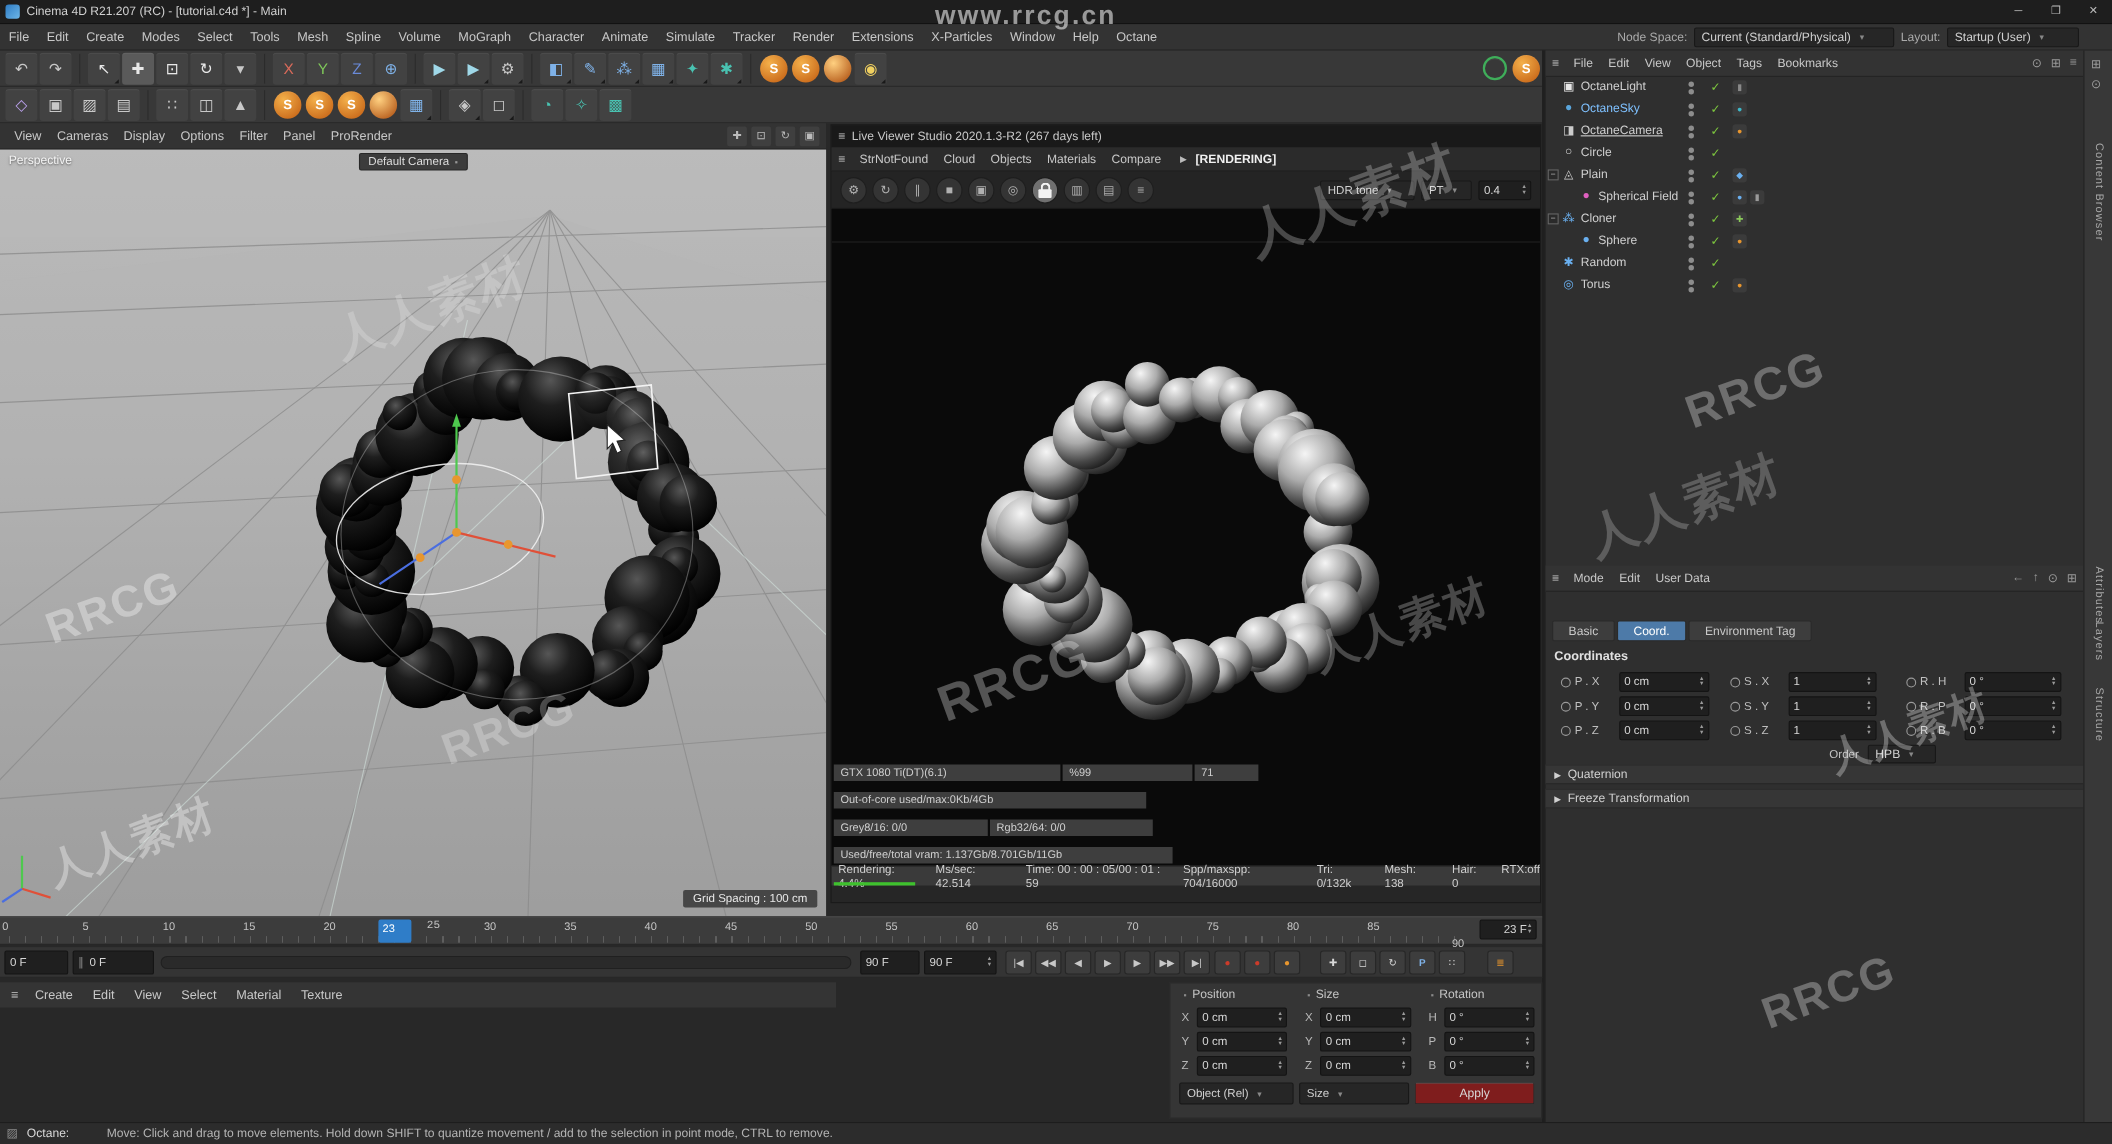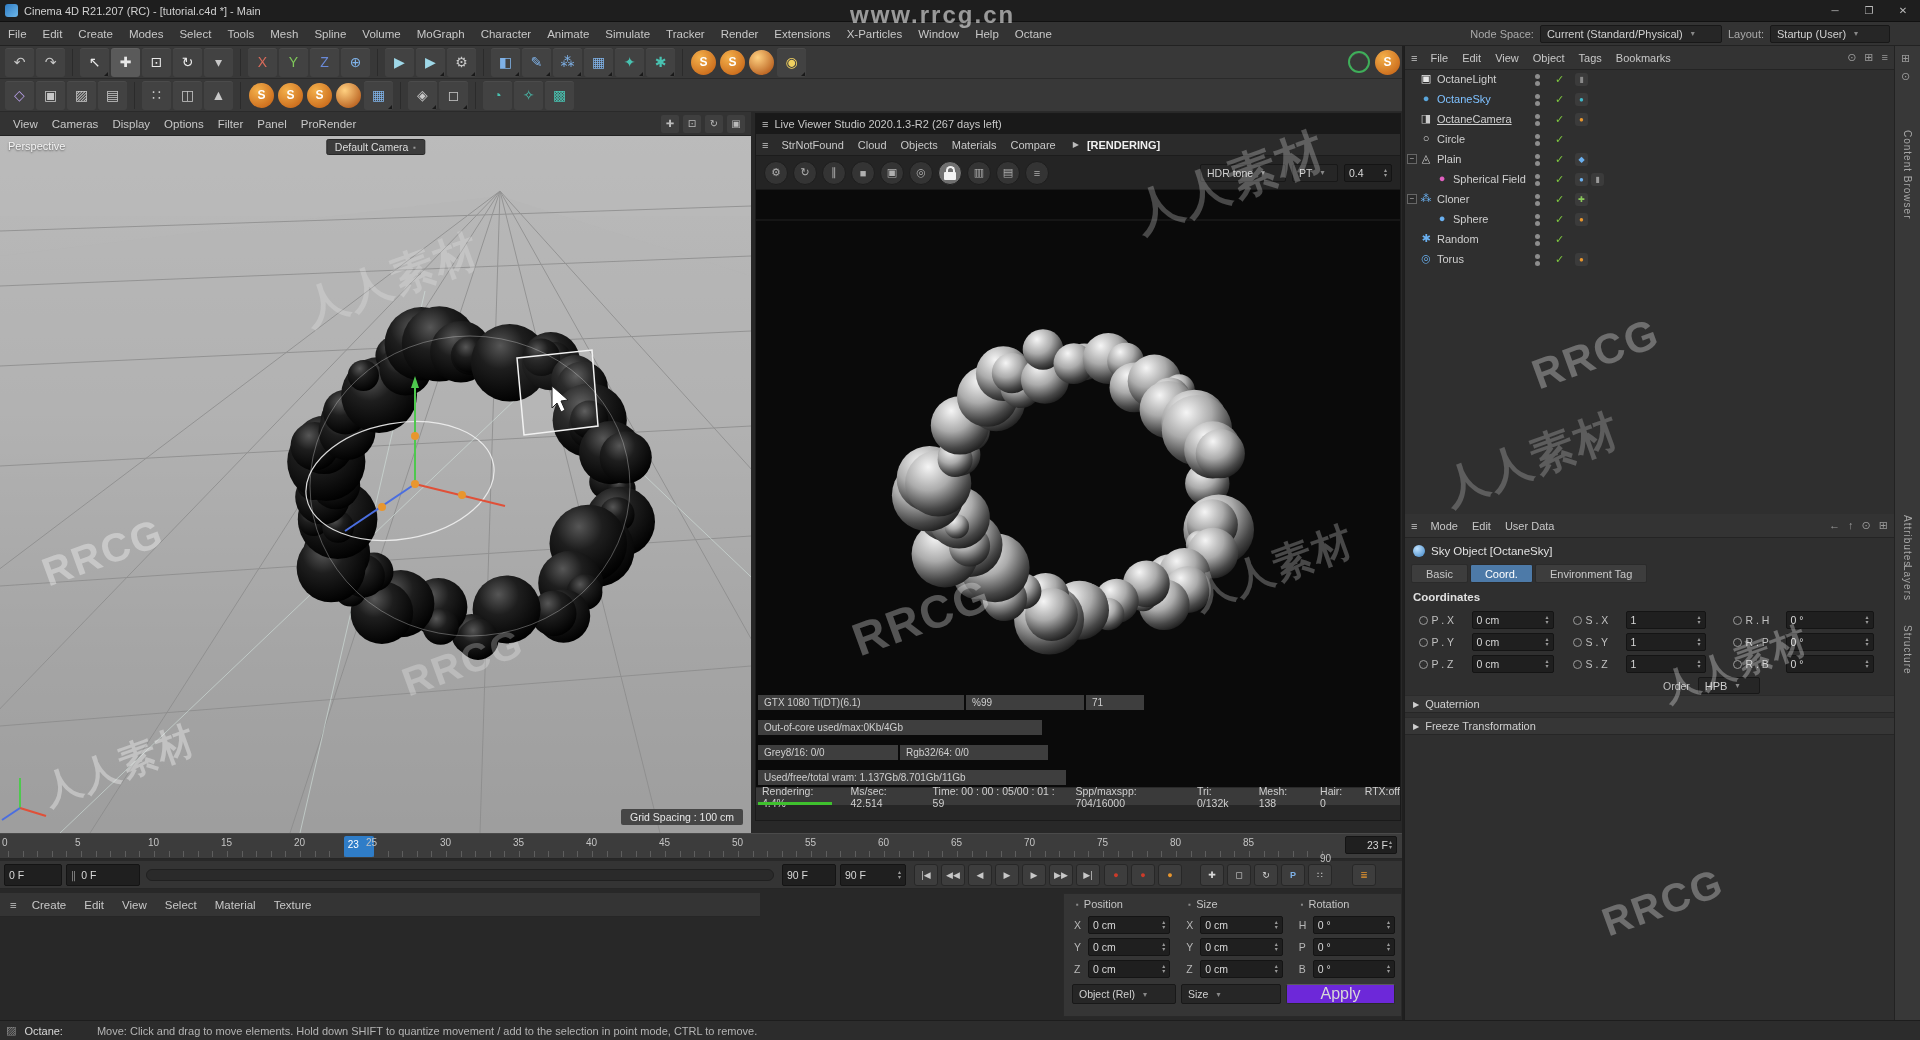--- a/index.html
+++ b/index.html
@@ -111,21 +111,21 @@
   
   .bm { position:absolute; left:0; top:893px; width:760px; height:24px; background:#343434; display:flex; align-items:center; gap:2px; padding-left:6px; font-size:11.5px; border-bottom:1px solid #262626; }
   .bm .mitem { padding:0 9px; }
   .cm { position:absolute; left:1063px; top:893px; width:339px; height:124px; background:#353535; border:1px solid #292929; font-size:10.5px; }
   .cm-headers { display:flex; height:20px; align-items:center; }
   .cm-h { width:113px; padding-left:12px; color:#c4c4c4; display:flex; gap:5px; align-items:center; font-size:11px; }
   .cm-row { display:flex; height:22px; align-items:center; }
   .cm-cell { width:113px; display:flex; align-items:center; gap:4px; padding:0 6px 0 10px; }
   .cm-axis { width:10px; color:#b8b8b8; }
   .cm-bottom { display:flex; gap:5px; padding:4px 6px 0 8px; align-items:center; }
-  .btn { background:#6d28d9; border:1px solid #2a2a2a; border-top-color:#5a5a5a; border-radius:2px; height:20px; display:flex; align-items:center; justify-content:center; color:#d8d8d8; font-size:16px; }
+  .btn { background:#7f1d1d; border:1px solid #2a2a2a; border-top-color:#5a5a5a; border-radius:2px; height:20px; display:flex; align-items:center; justify-content:center; color:#d8d8d8; font-size:11px; }
 
   .statusbar { position:absolute; left:0; top:1020px; width:1920px; height:20px; background:#2c2c2c; border-top:1px solid #1d1d1d; display:flex; align-items:center; gap:8px; padding-left:6px; font-size:11px; color:#b4b4b4; }
   .sb-prefix { color:#d8d8d8; margin-right:26px; }
 
   .divider-v { position:absolute; left:1402px; top:46px; width:2px; height:974px; background:#1f1f1f; }
 
   
   .wmlayer { position:absolute; left:0; top:0; width:1920px; height:1040px; pointer-events:none; z-index:50; }
   .wm { position:absolute; color:#fff; font-weight:bold; white-space:nowrap; letter-spacing:2px; }
   .wm-logo { display:inline-flex; width:30px; height:30px; border:3px solid #7ec8e8; border-radius:50%; align-items:center; justify-content:center; color:#7ec8e8; font-size:14px; margin-right:8px; vertical-align:middle; }
@@ -683,24 +683,20 @@
         <span class="mitem">Edit</span>
         <span class="mitem">User Data</span>
       </div>
     <div class="pm-right">
       <span>←</span>
       <span>↑</span>
       <span>⊙</span>
       <span>⊞</span>
     </div>
   </div>
-  <div class="attr-title">
-    <span class="sky-ico"></span>
-    <span>Sky Object [OctaneSky]</span>
-  </div>
   <div class="attr-tabs" id="attr-tabs">
       <div class="atab">Basic</div>
       <div class="atab active">Coord.</div>
       <div class="atab">Environment Tag</div>
     </div>
   <div class="attr-sec" style="top:545px">Coordinates</div>
   <div id="attr-rows"></div>
   <div style="position:absolute;left:258px;top:631px;display:flex;align-items:center;gap:8px">
     <span style="font-size:10.5px;color:#c0c0c0">Order</span>
     <div class="chip" style="width:62px;height:17px">
@@ -836,21 +832,21 @@
 <div class="divider-v"></div>
 
 <div class="tl-ruler">
   <div class="tick-strip"></div>
   <div id="tl-labels">
       <span class="tlabel" style="left: 2px;">0</span>
       <span class="tlabel" style="left: 75px;">5</span>
       <span class="tlabel" style="left: 148px;">10</span>
       <span class="tlabel" style="left: 221px;">15</span>
       <span class="tlabel" style="left: 294px;">20</span>
-      <span class="tlabel" style="left: 366px;">25</span>
+      <span class="tlabel" style="left: 388px; font-family: Liberation Mono, monospace;">25</span>
       <span class="tlabel" style="left: 440px;">30</span>
       <span class="tlabel" style="left: 513px;">35</span>
       <span class="tlabel" style="left: 586px;">40</span>
       <span class="tlabel" style="left: 659px;">45</span>
       <span class="tlabel" style="left: 732px;">50</span>
       <span class="tlabel" style="left: 805px;">55</span>
       <span class="tlabel" style="left: 878px;">60</span>
       <span class="tlabel" style="left: 951px;">65</span>
       <span class="tlabel" style="left: 1024px;">70</span>
       <span class="tlabel" style="left: 1097px;">75</span>

